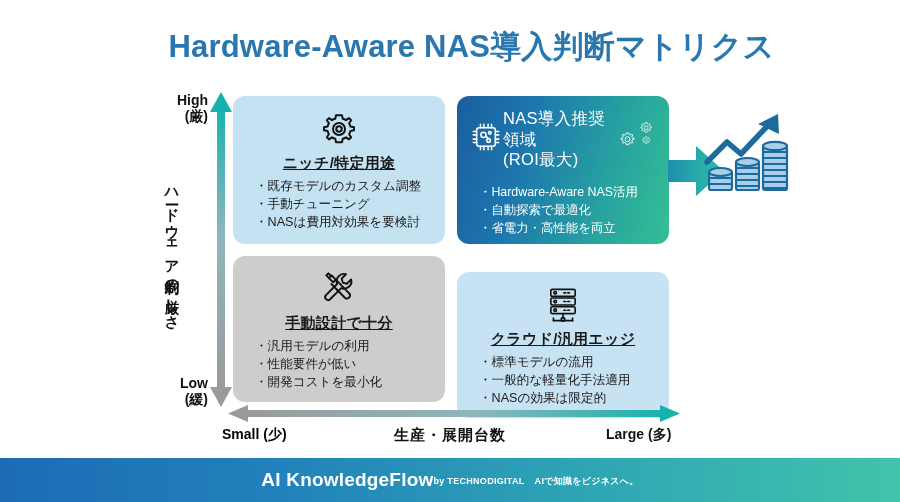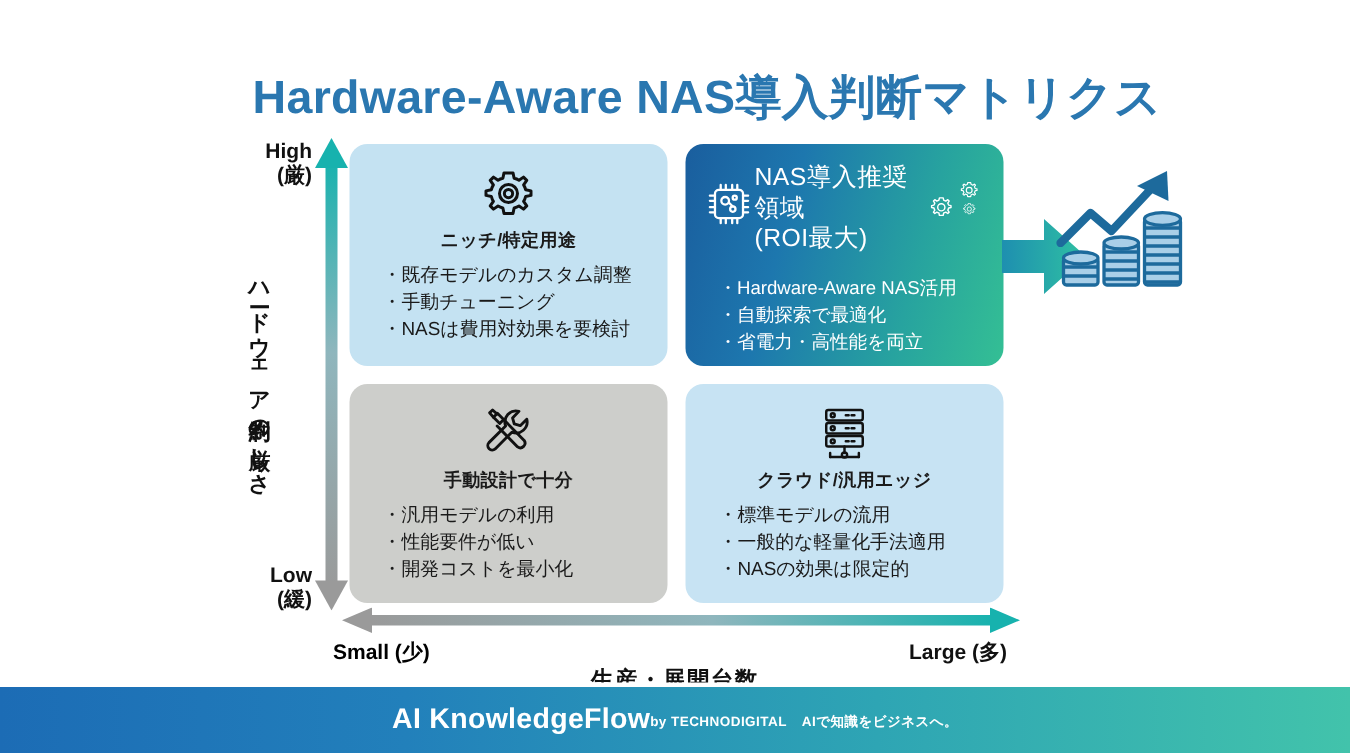--- a/index.html
+++ b/index.html
@@ -12,21 +12,21 @@
     height: 502px;
     overflow: hidden;
     font-family: "Liberation Sans", "DejaVu Sans", sans-serif;
     position: relative;
     color: #1a1a1a;
   }
 
   
   .title {
     position: absolute;
-    left: 0; right: 0; top: 44px;
+    left: 0; right: 0; top: 26px;
     text-align: center;
     font-size: 31px;
     font-weight: bold;
     color: #2a77b0;
     letter-spacing: 0.2px;
     white-space: nowrap;
     margin-left: 43px;
   }
 
   
@@ -53,21 +53,21 @@
   .x-arrow { position: absolute; left: 228px; top: 405px; width: 452px; height: 18px; }
   .x-small {
     position: absolute; left: 222px; top: 426px;
     font-size: 14px; font-weight: bold; color: #000000;
   }
   .x-large {
     position: absolute; left: 606px; top: 426px;
     font-size: 14px; font-weight: bold; color: #111;
   }
   .x-center {
-    position: absolute; left: 0; right: 0; top: 444px;
+    position: absolute; left: 0; right: 0; top: 426px;
     text-align: center; font-size: 15px; font-weight: bold; color: #111;
     letter-spacing: 1px;
   }
 
   
   .quad {
     position: absolute;
     border-radius: 12px;
     box-sizing: border-box;
     padding: 10px 12px 8px 12px;
@@ -75,26 +75,26 @@
     flex-direction: column;
     align-items: center;
   }
   .quad.q-tl { left: 233px; top: 96px;  width: 212px; height: 148px; background: #c4e2f2; }
   .quad.q-tr {
     left: 457px; top: 96px;  width: 212px; height: 148px;
     background: linear-gradient(105deg, #1a5e9e 0%, #1d77ae 32%, #27a39f 70%, #34bf94 100%);
     color: #ffffff;
   }
   .quad.q-bl { left: 233px; top: 256px; width: 212px; height: 146px; background: #cdcecb; }
-  .quad.q-br { left: 457px; top: 256px; width: 212px; height: 146px; background: #c7e3f3; }
+  .quad.q-br { left: 457px; top: 272px; width: 212px; height: 146px; background: #c7e3f3; }
 
   .quad-icon { height: 42px; display: flex; align-items: center; justify-content: center; margin-top: 2px; }
   .quad-title {
-    font-size: 12px; font-weight: bold; text-align: right;
-    margin-top: 4px; line-height: 1.15; letter-spacing: 0.3px;
+    font-size: 15px; font-weight: bold; text-align: right;
+    margin-top: 4px; line-height: 1.15; letter-spacing: 0.3px; text-decoration: underline;
   }
   .quad-bullets {
     margin: 7px 0 0 0; padding: 0; list-style: none;
     align-self: flex-start; margin-left: 10px;
   }
   .quad-bullets li {
     font-size: 12.6px; line-height: 1.42; white-space: nowrap;
     font-weight: 500;
   }
   .quad-bullets li::before { content: "・"; }

